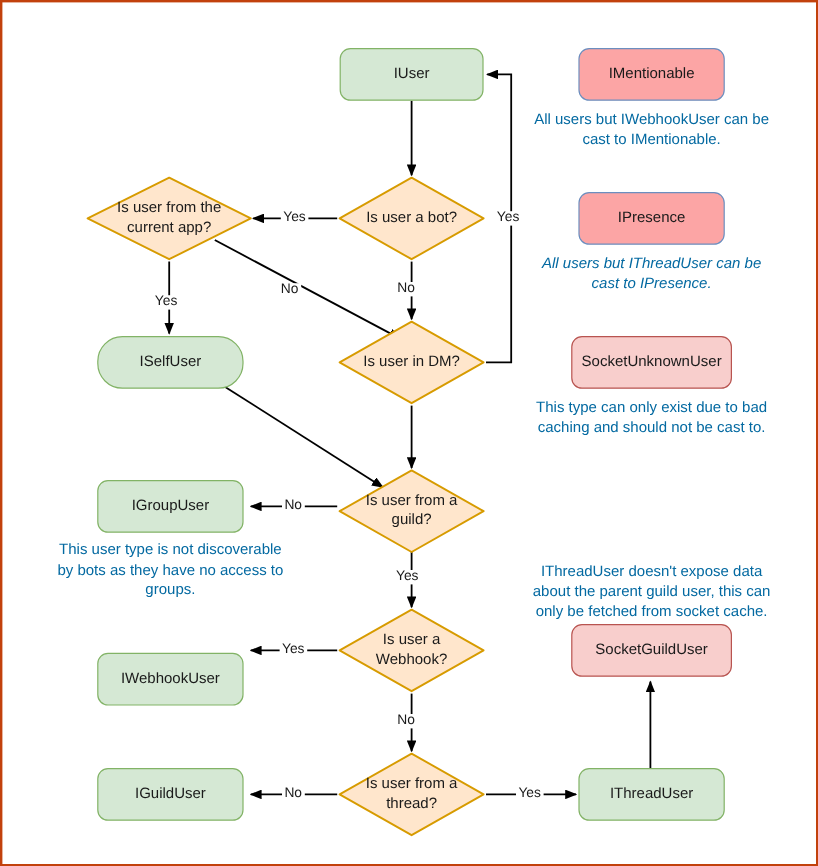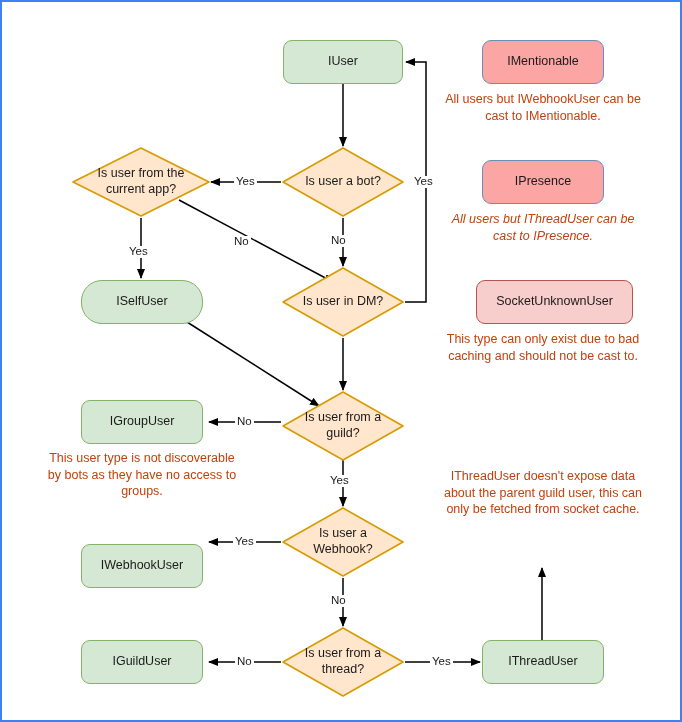--- a/index.html
+++ b/index.html
@@ -5,21 +5,21 @@
   html,body{margin:0;padding:0;background:#ffffff;}
   body{
     font-family:"Liberation Sans", sans-serif;
     -webkit-font-smoothing:antialiased;
   }
   #canvas{
     position:relative;
     width:682px;
     height:722px;
     background:#ffffff;
-    border:2px solid #3b82f6;
+    border:2px solid #c2410c;
     box-sizing:border-box;
     overflow:hidden;
   }
   svg.edges{
     position:absolute;
     left:0; top:0;
     width:682px;
     height:722px;
     pointer-events:none;
   }
@@ -61,21 +61,21 @@
     font-size:11.5px;
     color:#1a1a1a;
     background:#ffffff;
     padding:0 2px;
     white-space:nowrap;
     line-height:1;
   }
   .note{
     position:absolute;
     font-size:12.5px;
-    color:#c2410c;
+    color:#0369a1;
     text-align:center;
     line-height:1.32;
   }
 </style>
 </head>
 <body>
 
 <div id="canvas">
 
   <svg class="edges" viewBox="0 0 682 722">
@@ -189,24 +189,27 @@
   </div>
 
   <div class="node rect blue" style="left:480px;top:38px;width:122px;height:44px;">
     <span>IMentionable</span>
   </div>
 
   <div class="node rect blue" style="left:480px;top:158px;width:122px;height:44px;">
     <span>IPresence</span>
   </div>
 
-  <div class="node rect pink" style="left:474px;top:278px;width:157px;height:44px;">
+  <div class="node rect pink" style="left:474px;top:278px;width:134px;height:44px;">
     <span>SocketUnknownUser</span>
   </div>
 
+  <div class="node rect pink" style="left:474px;top:518px;width:134px;height:44px;">
+    <span>SocketGuildUser</span>
+  </div>
 
   <span class="edgelabel" style="left:232px;top:174px;">Yes</span>
   <span class="edgelabel" style="left:327px;top:233px;">No</span>
   <span class="edgelabel" style="left:410px;top:174px;">Yes</span>
   <span class="edgelabel" style="left:125px;top:244px;">Yes</span>
   <span class="edgelabel" style="left:230px;top:234px;">No</span>
   <span class="edgelabel" style="left:233px;top:414px;">No</span>
   <span class="edgelabel" style="left:326px;top:473px;">Yes</span>
   <span class="edgelabel" style="left:231px;top:534px;">Yes</span>
   <span class="edgelabel" style="left:327px;top:593px;">No</span>

